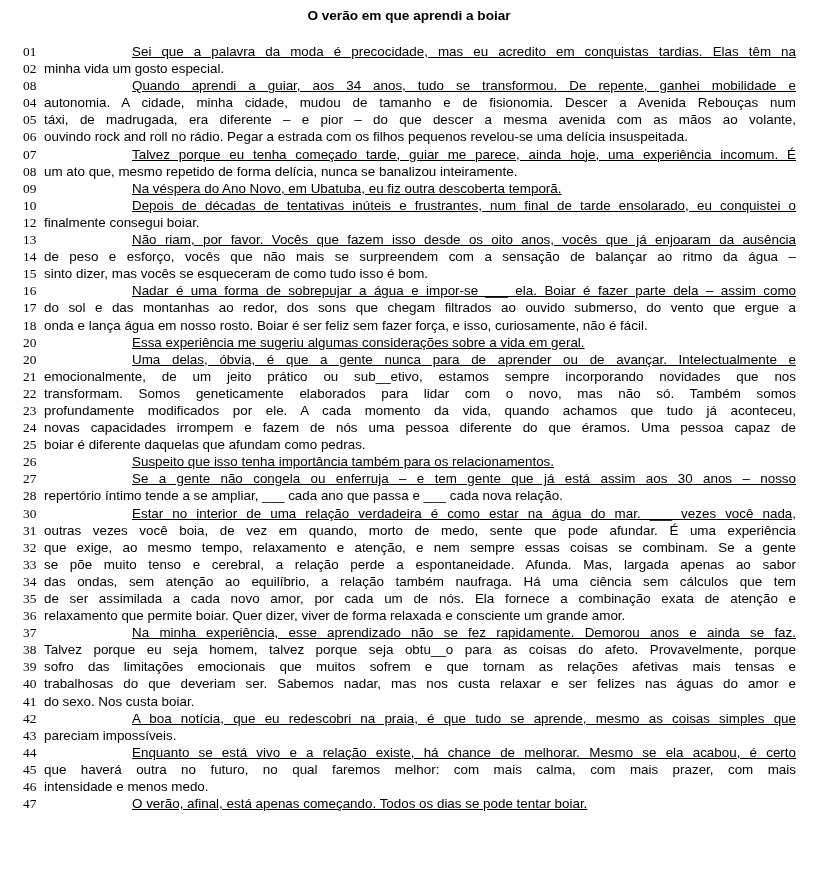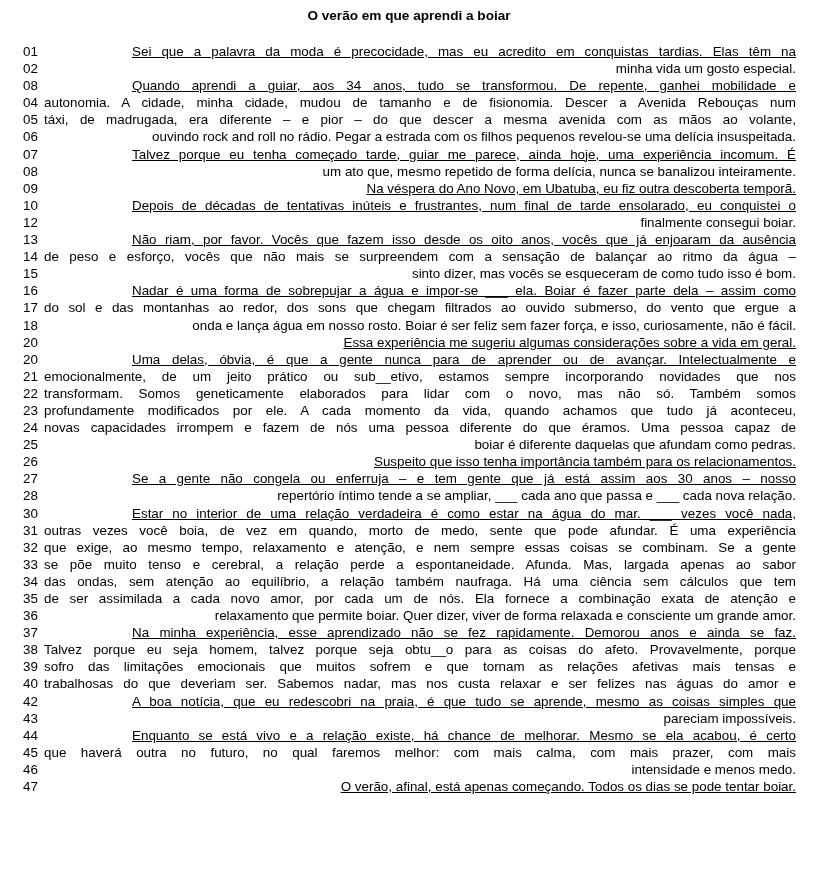--- a/index.html
+++ b/index.html
@@ -22,25 +22,26 @@
     line-height: 17px;
   }
   .text-body { margin-top: 19px; }
   .line { display: flex; line-height: 17.1px; }
   .num {
     flex: 0 0 44px;
     box-sizing: border-box;
     padding-left: 23px;
     text-align: left;
     white-space: nowrap;
+    font-family: Liberation Serif, serif;
   }
   .txt {
     flex: 1 1 auto;
     margin-right: 22px;
-    text-align: right;
+    text-align: left;
   }
   .txt.justify {
     text-align: justify;
     text-align-last: justify;
     text-justify: inter-word;
   }
   .txt.indent { text-indent: 88px; text-decoration: underline; }
 </style>
 </head>
 <body>
@@ -194,20 +195,24 @@
       </div>
       <div class="line">
         <span class="num">39</span>
         <span class="txt justify">sofro das limitações emocionais que muitos sofrem e que tornam as relações afetivas mais tensas e</span>
       </div>
       <div class="line">
         <span class="num">40</span>
         <span class="txt justify">trabalhosas do que deveriam ser. Sabemos nadar, mas nos custa relaxar e ser felizes nas águas do amor e</span>
       </div>
       <div class="line">
+        <span class="num">41</span>
+        <span class="txt">do sexo. Nos custa boiar.</span>
+      </div>
+      <div class="line">
         <span class="num">42</span>
         <span class="txt indent justify">A boa notícia, que eu redescobri na praia, é que tudo se aprende, mesmo as coisas simples que</span>
       </div>
       <div class="line">
         <span class="num">43</span>
         <span class="txt">pareciam impossíveis.</span>
       </div>
       <div class="line">
         <span class="num">44</span>
         <span class="txt indent justify">Enquanto se está vivo e a relação existe, há chance de melhorar. Mesmo se ela acabou, é certo</span>

